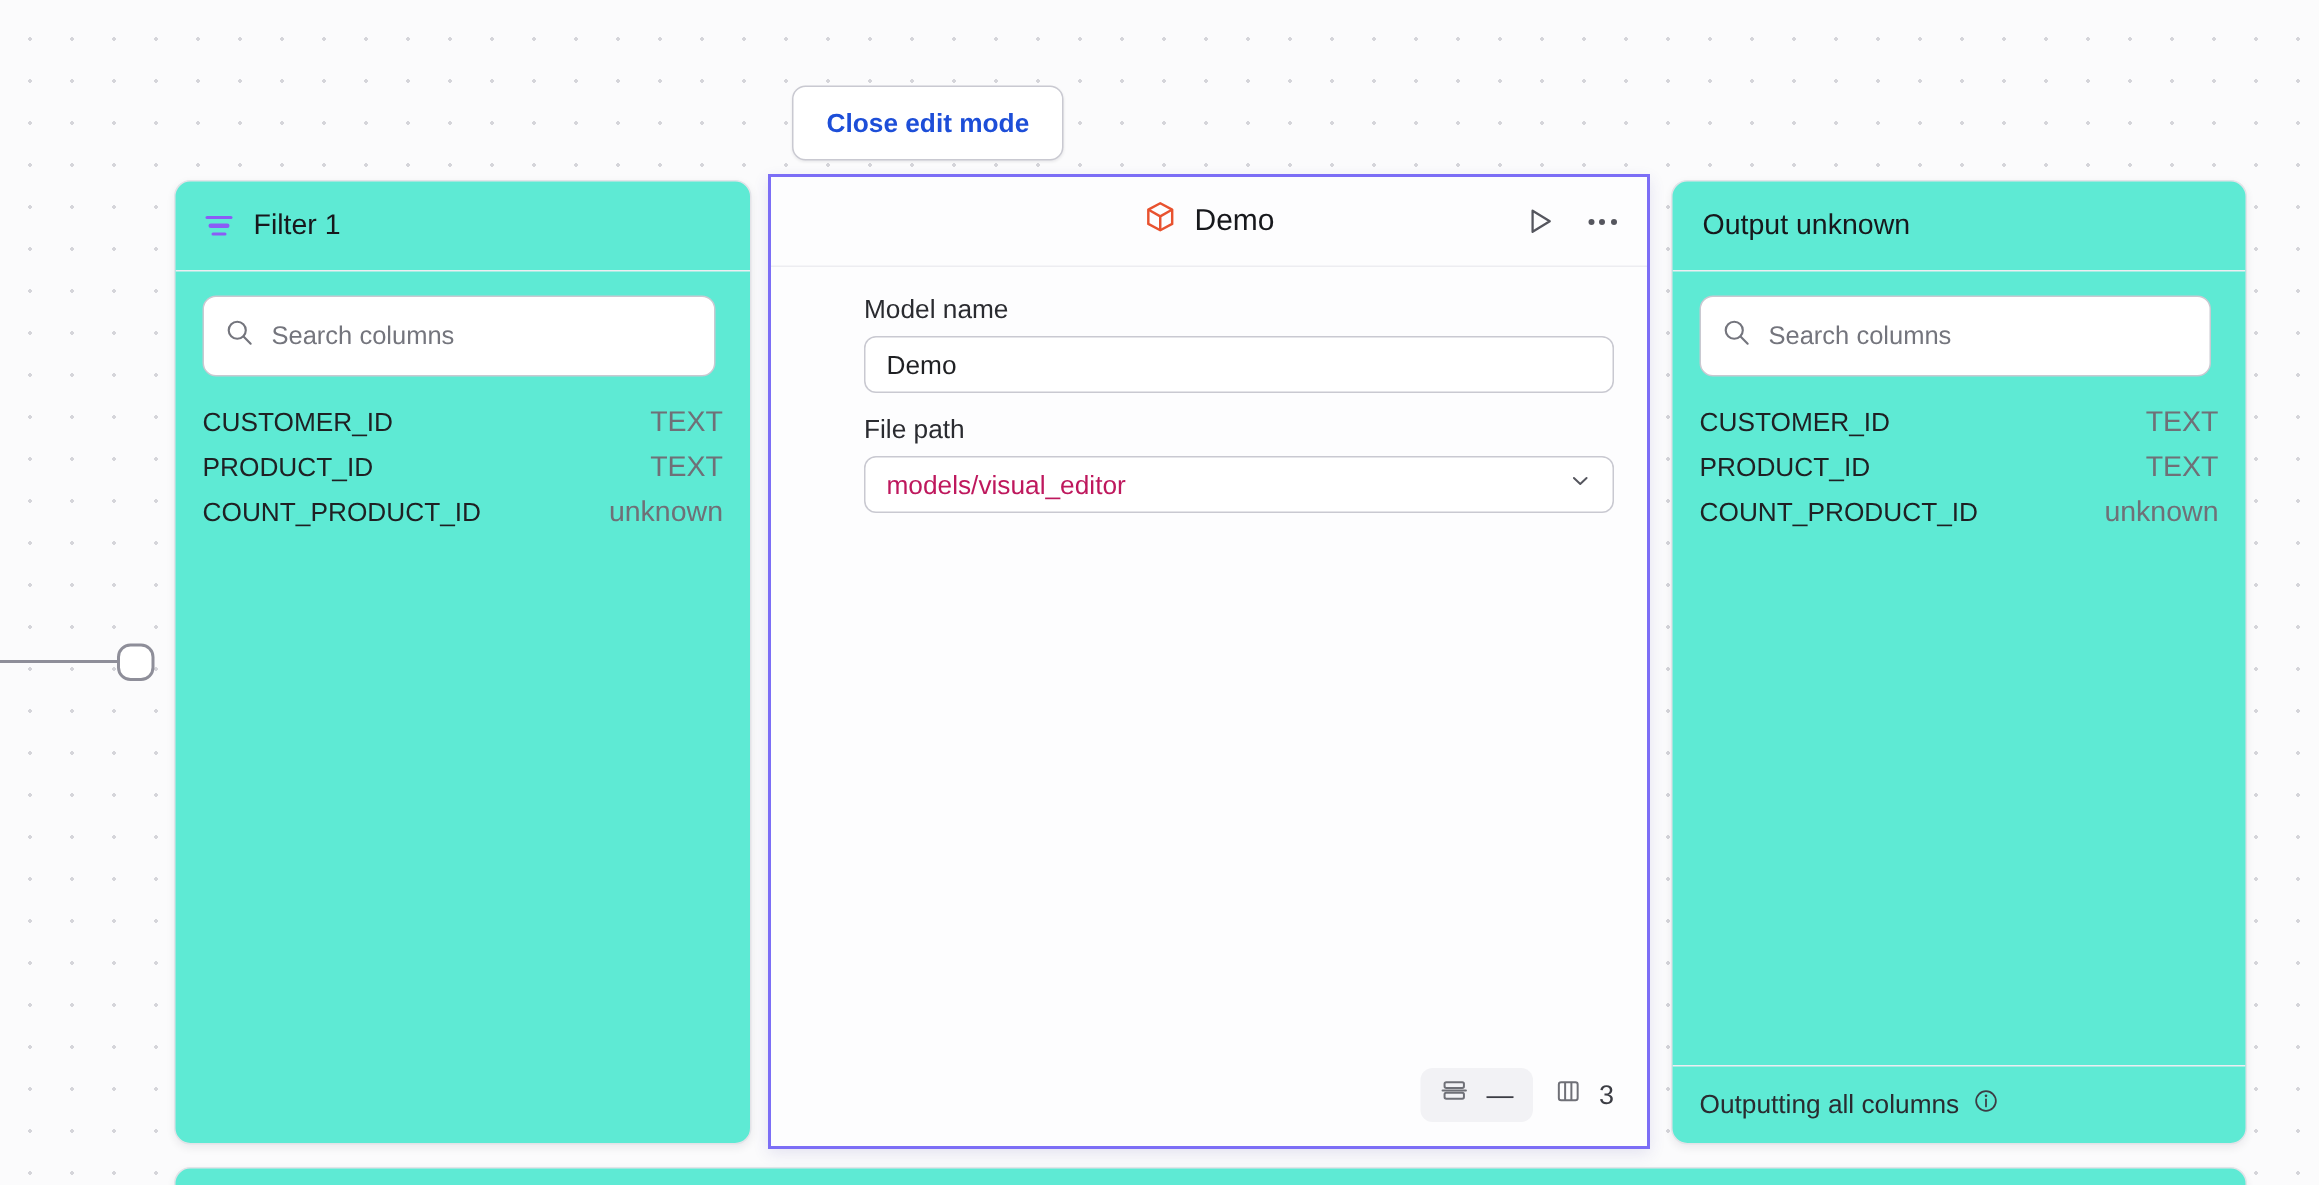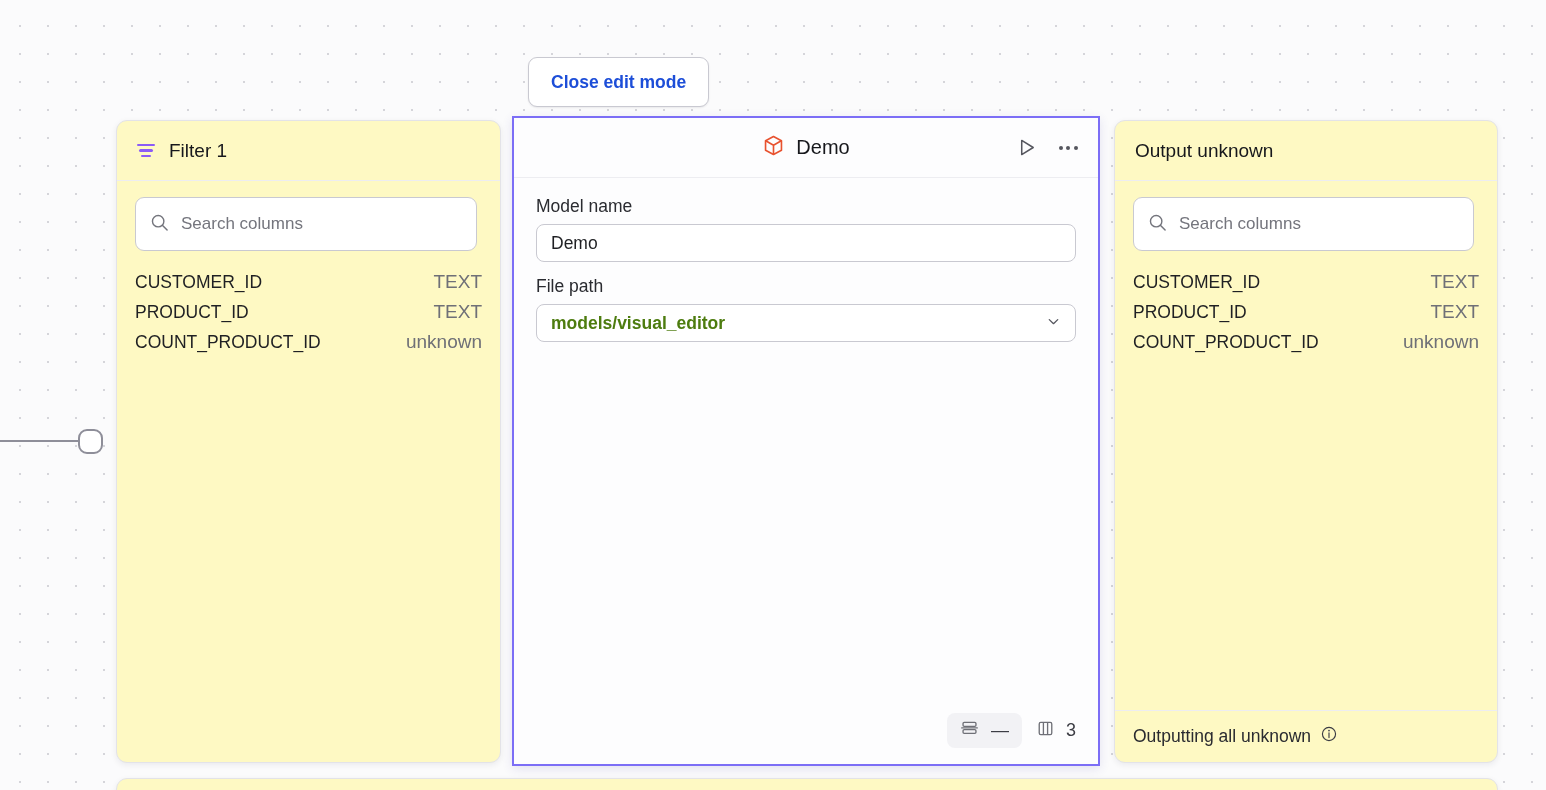--- a/index.html
+++ b/index.html
@@ -56,21 +56,21 @@
     font-size: 17.5px;
     font-weight: bold;
     color: #1d4ed8;
     cursor: pointer;
     z-index: 20;
   }
 
   
   .panel {
     position: absolute;
-    background: #fef9c3;
+    background: #5eead4;
     border: 1px solid #e3e3e8;
     border-radius: 11px;
     box-shadow: 0 2px 6px rgba(20,20,40,.07);
     display: flex;
     flex-direction: column;
     overflow: hidden;
   }
 
   .panel-head {
     height: 60px;
@@ -153,39 +153,39 @@
     align-items: center;
     gap: 14px;
   }
   .icon-btn {
     display: flex; align-items: center; justify-content: center;
     width: 28px; height: 28px; cursor: pointer;
   }
   .dots { display: flex; gap: 3.5px; }
   .dots span { width: 4px; height: 4px; border-radius: 50%; background: #55565e; }
 
-  .form-area { padding: 18px 22px 0 22px; flex: 1 1 auto; }
+  .form-area { padding: 18px 22px 0 22px; flex: 1 1 auto; margin-left: 40px; }
   .field-label { font-size: 17.5px; color: #2a2b30; margin-bottom: 7px; }
   .text-input, .select-input {
     width: 100%;
     height: 38px;
     border: 1px solid #c9c9d1;
     border-radius: 8px;
     background: #fff;
     display: flex;
     align-items: center;
     padding: 0 14px;
     margin-bottom: 14px;
   }
   .text-input input {
     border: 0; outline: 0; width: 100%;
     font-family: inherit; font-size: 17.5px; color: #1f2023; background: transparent;
   }
   .select-input { justify-content: space-between; cursor: pointer; }
-  .select-value { font-size: 17.5px; font-weight: bold; color: #4d7c0f; }
+  .select-value { font-size: 17.5px; font-weight: normal; color: #be185d; }
 
   
   .model-footer {
     flex: 0 0 auto;
     display: flex;
     align-items: center;
     justify-content: flex-end;
     gap: 14px;
     padding: 0 18px 16px 18px;
   }
@@ -355,21 +355,21 @@
         <span class="col-name">PRODUCT_ID</span>
         <span class="col-type">TEXT</span>
       </div>
       <div class="col-row">
         <span class="col-name">COUNT_PRODUCT_ID</span>
         <span class="col-type">unknown</span>
       </div>
     </div>
   </div>
   <div class="output-footer">
-    <span>Outputting all unknown</span>
+    <span>Outputting all columns</span>
     <span>
       <svg width="18" height="18" viewBox="0 0 20 20" fill="none">
         <circle cx="10" cy="10" r="7.3" stroke="#3c3d44" stroke-width="1.3"></circle>
         <line x1="10" y1="8.8" x2="10" y2="14" stroke="#3c3d44" stroke-width="1.3" stroke-linecap="round"></line>
         <circle cx="10" cy="6.2" r="0.95" fill="#3c3d44"></circle>
       </svg>
     </span>
   </div>
 </div>
 

